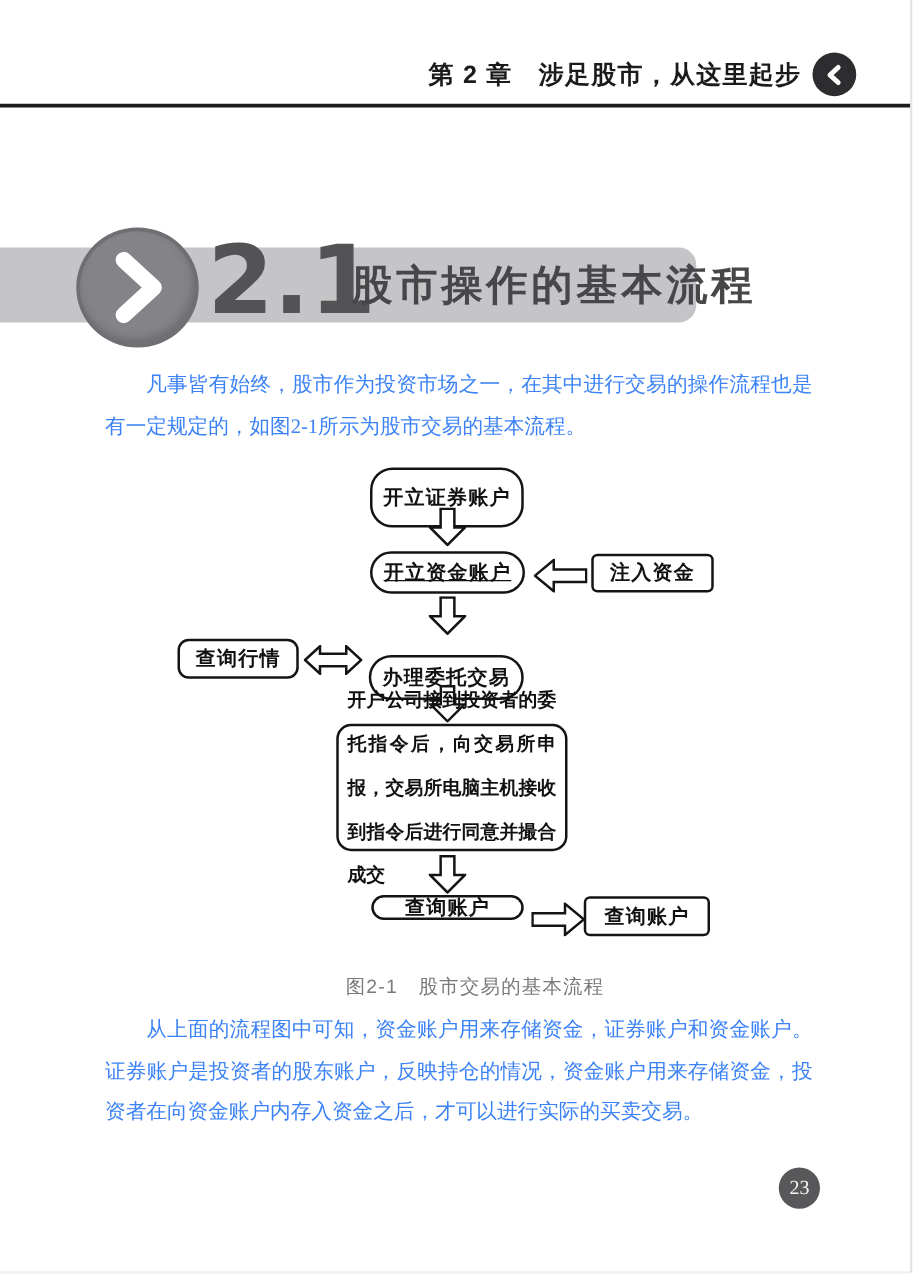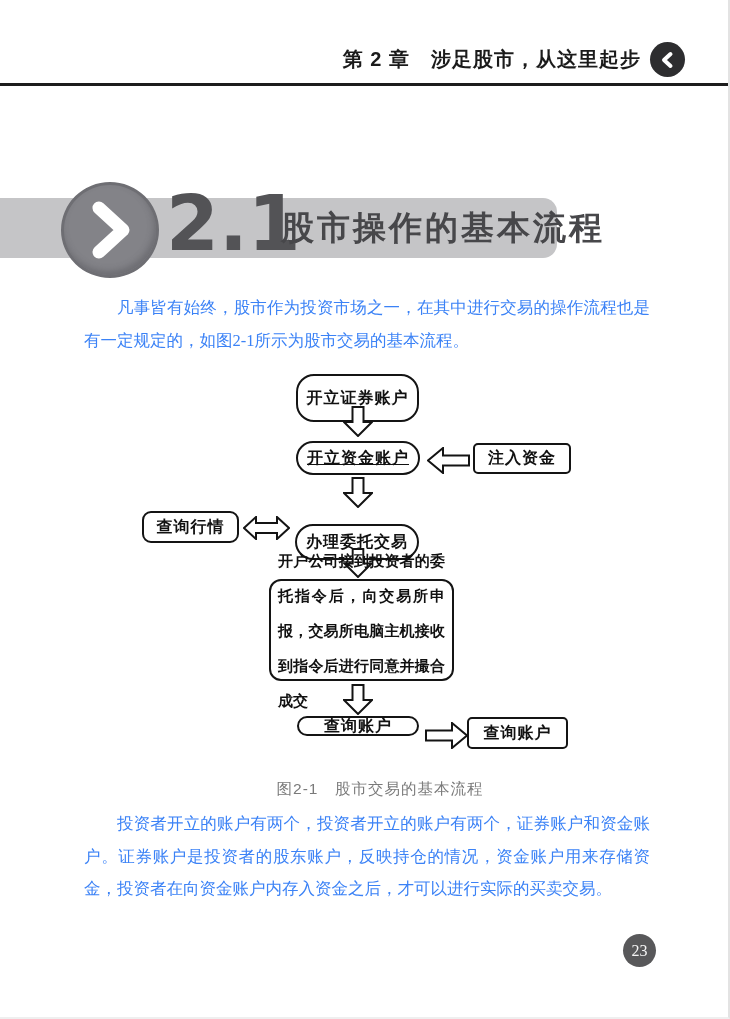--- a/index.html
+++ b/index.html
@@ -136,17 +136,17 @@
   </svg>
 
   <div class="fc-node fc-pill" style="left:297px;top:716px;width:122px;height:20px;">查询账户</div>
   <svg class="fc-arrow" style="left:425px;top:722px;" width="43" height="27" viewBox="0 0 43 27">
     <polygon points="1,8.5 27,8.5 27,1 42,13.5 27,26 27,18.5 1,18.5" fill="#ffffff" stroke="#141414" stroke-width="2"></polygon>
   </svg>
   <div class="fc-node fc-rect" style="left:467px;top:717px;width:101px;height:32px;">查询账户</div>
 
   <div class="figure-caption">图2-1　股市交易的基本流程</div>
 
-  <div class="para para-body">投资者开立的账户有两个，投资者开立的账户有两个，证券账户和资金账户。证券账户是投资者的股东账户，反映持仓的情况，资金账户用来存储资金，投资者在向资金账户内存入资金之后，才可以进行实际的买卖交易。</div>
+  <div class="para para-body">从上面的流程图中可知，资金账户用来存储资金，证券账户和资金账户。证券账户是投资者的股东账户，反映持仓的情况，资金账户用来存储资金，投资者在向资金账户内存入资金之后，才可以进行实际的买卖交易。</div>
 
   <div class="page-number">23</div>
 
 </div>
 
 </body></html>

